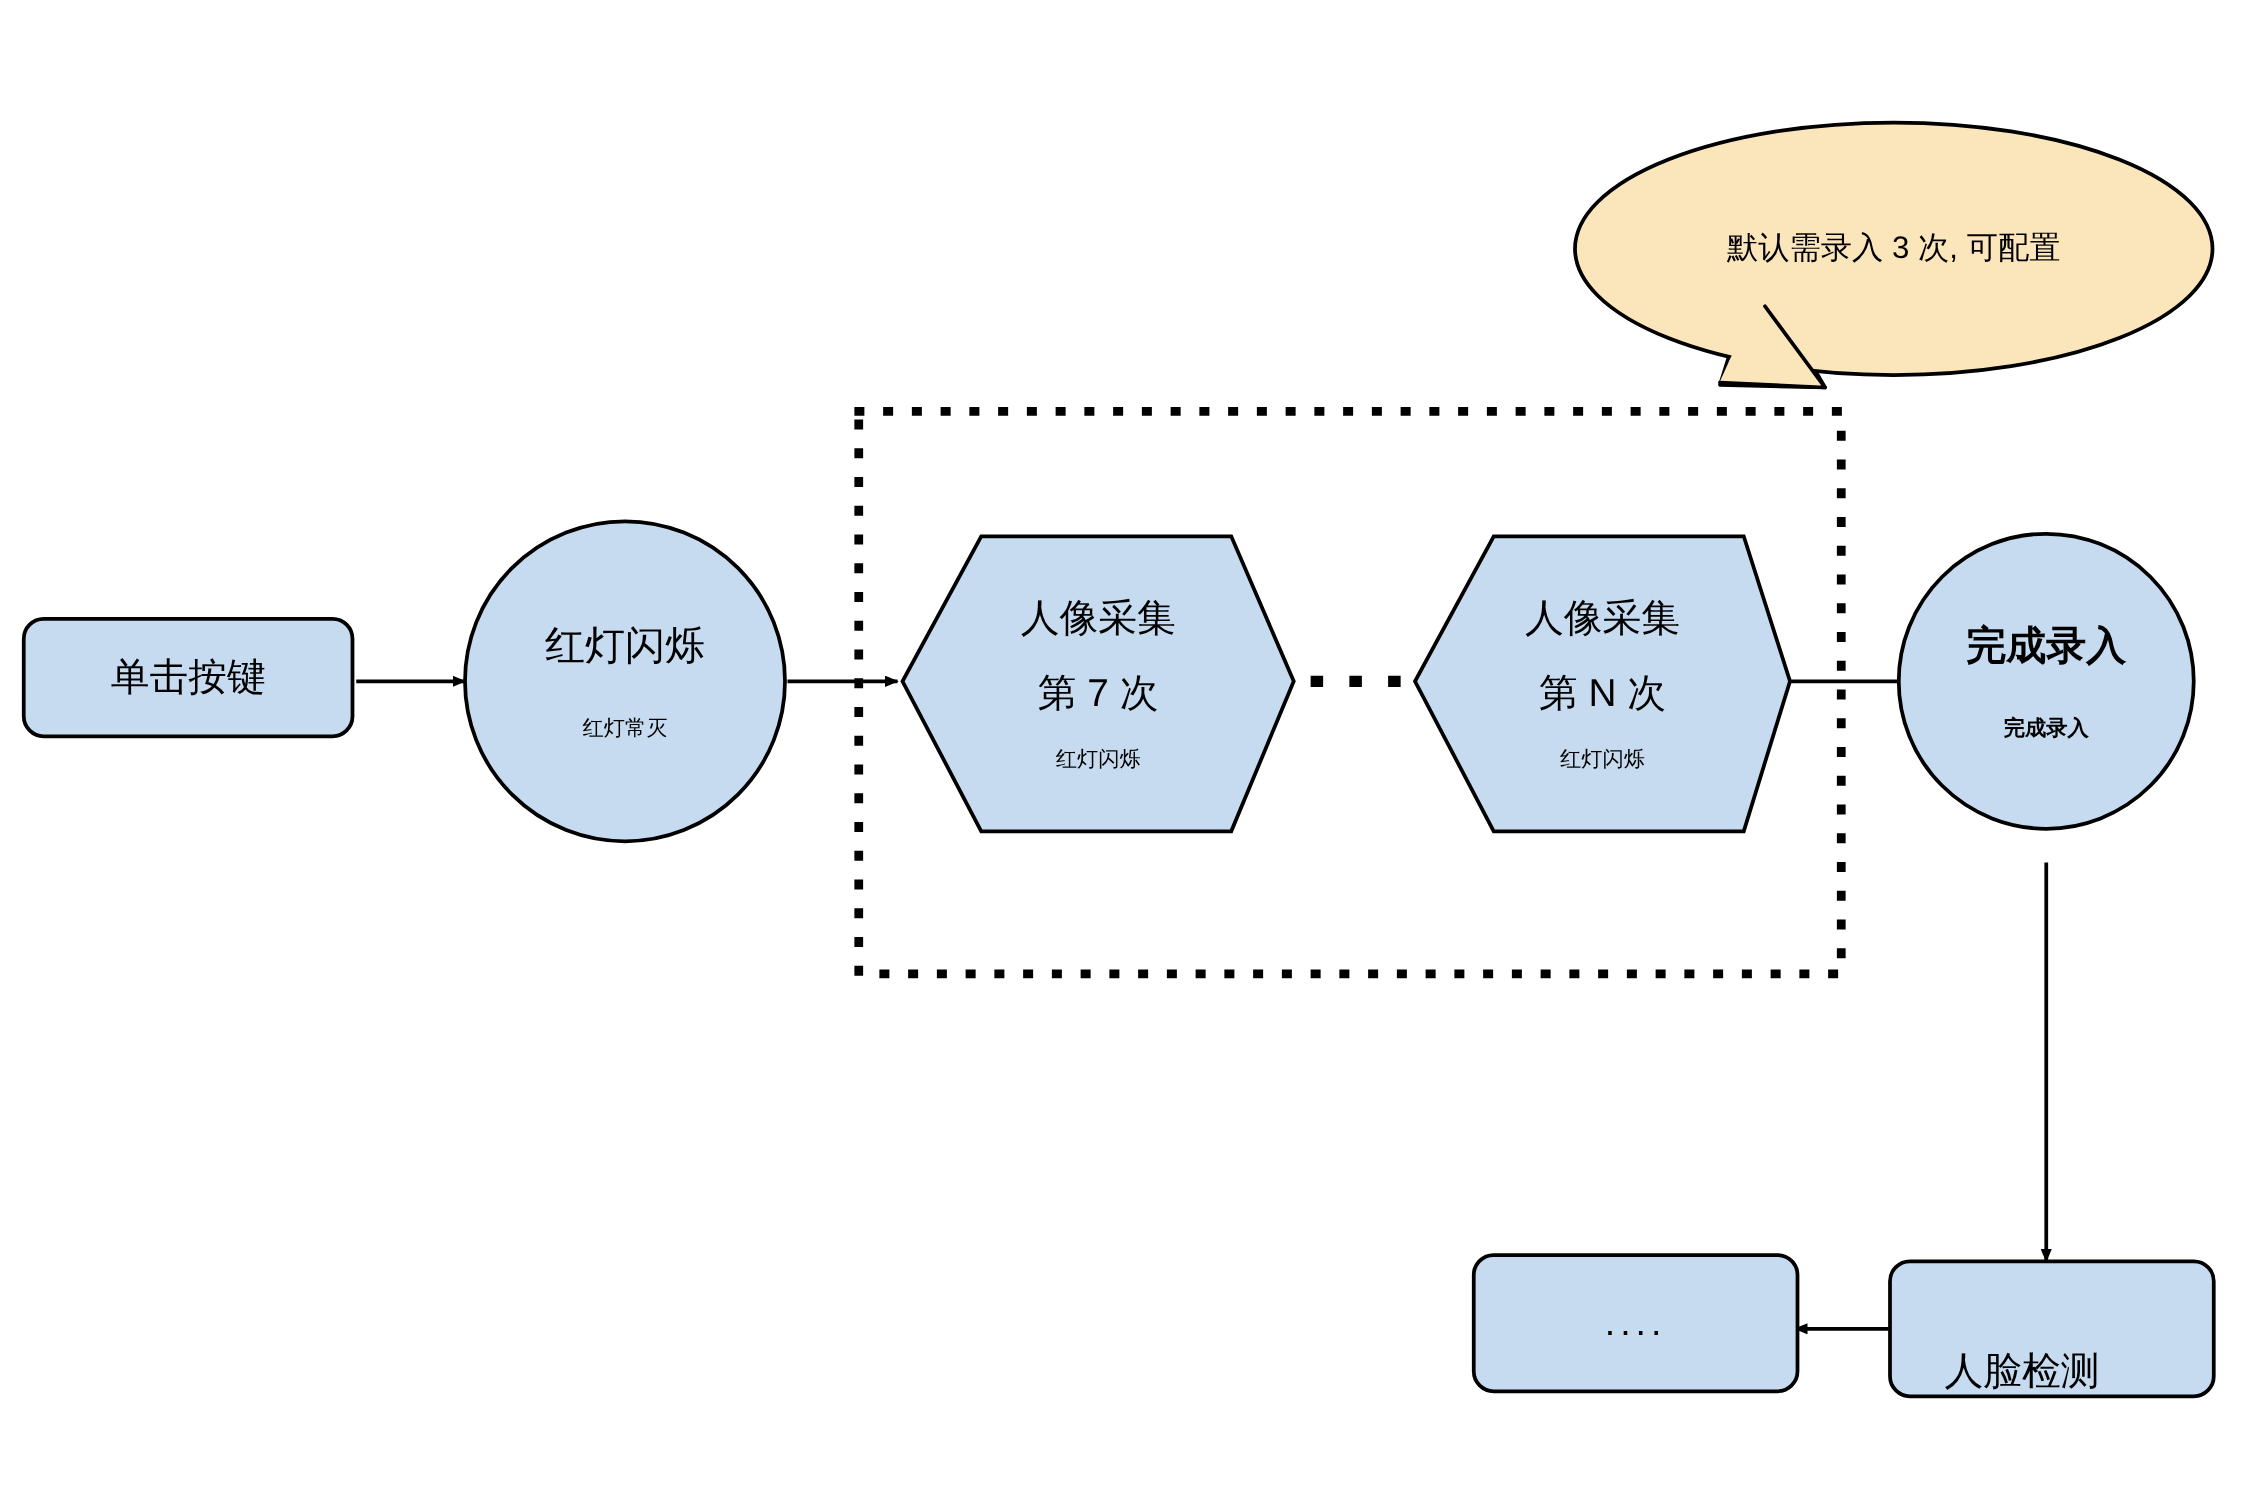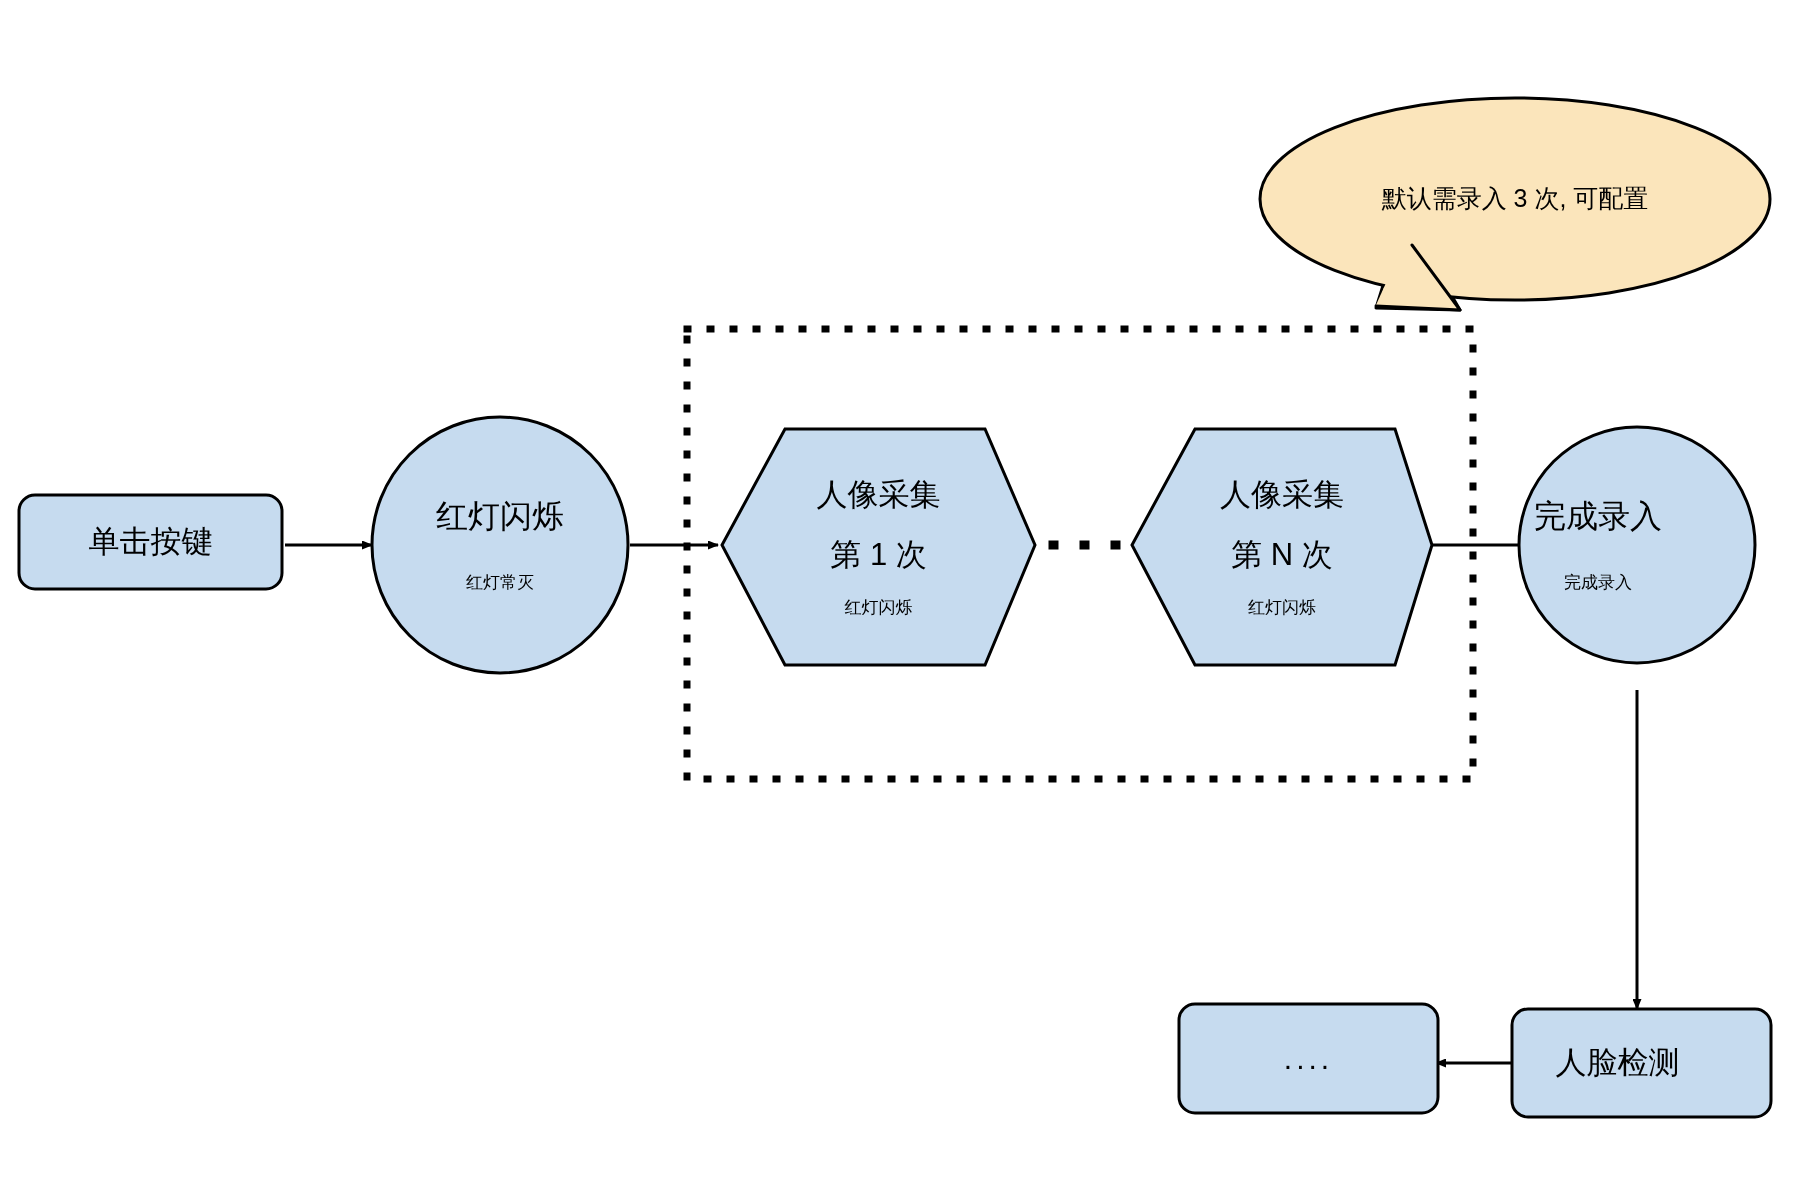--- a/index.html
+++ b/index.html
@@ -114,40 +114,40 @@
 
   <div class="node-label" style="left:372px; top:417px; width:256px; height:256px;">
     <span class="t-main t-main-lg">红灯闪烁</span>
     <span class="gap-1"></span>
     <span class="t-sub">红灯常灭</span>
   </div>
 
   <div class="node-label" style="left:722px; top:429px; width:313px; height:236px;">
     <span class="t-main">人像采集</span>
     <span class="gap-2"></span>
-    <span class="t-main">第 1 次</span>
+    <span class="t-main">第 7 次</span>
     <span class="gap-2"></span>
     <span class="t-sub">红灯闪烁</span>
   </div>
 
   <div class="node-label" style="left:1132px; top:429px; width:300px; height:236px;">
     <span class="t-main">人像采集</span>
     <span class="gap-2"></span>
     <span class="t-main">第 N 次</span>
     <span class="gap-2"></span>
     <span class="t-sub">红灯闪烁</span>
   </div>
 
-  <div class="node-label" style="left:1480px; top:427px; width:236px; height:236px;">
+  <div class="node-label" style="left:1519px; top:427px; width:236px; height:236px;font-weight:bold;">
     <span class="t-main t-main-lg">完成录入</span>
     <span class="gap-1"></span>
     <span class="t-sub">完成录入</span>
   </div>
 
-  <div class="node-label" style="left:1512px; top:1009px; width:211px; height:108px;">
+  <div class="node-label" style="left:1512px; top:1009px; width:211px; height:108px;justify-content:flex-end;">
     <span class="t-main">人脸检测</span>
   </div>
 
   <div class="node-label" style="left:1179px; top:1004px; width:259px; height:109px;">
     <span class="t-dots">....</span>
   </div>
 
   <div class="node-label" style="left:1260px; top:149px; width:510px; height:100px;">
     <span class="t-callout">默认需录入 3 次, 可配置</span>
   </div>

